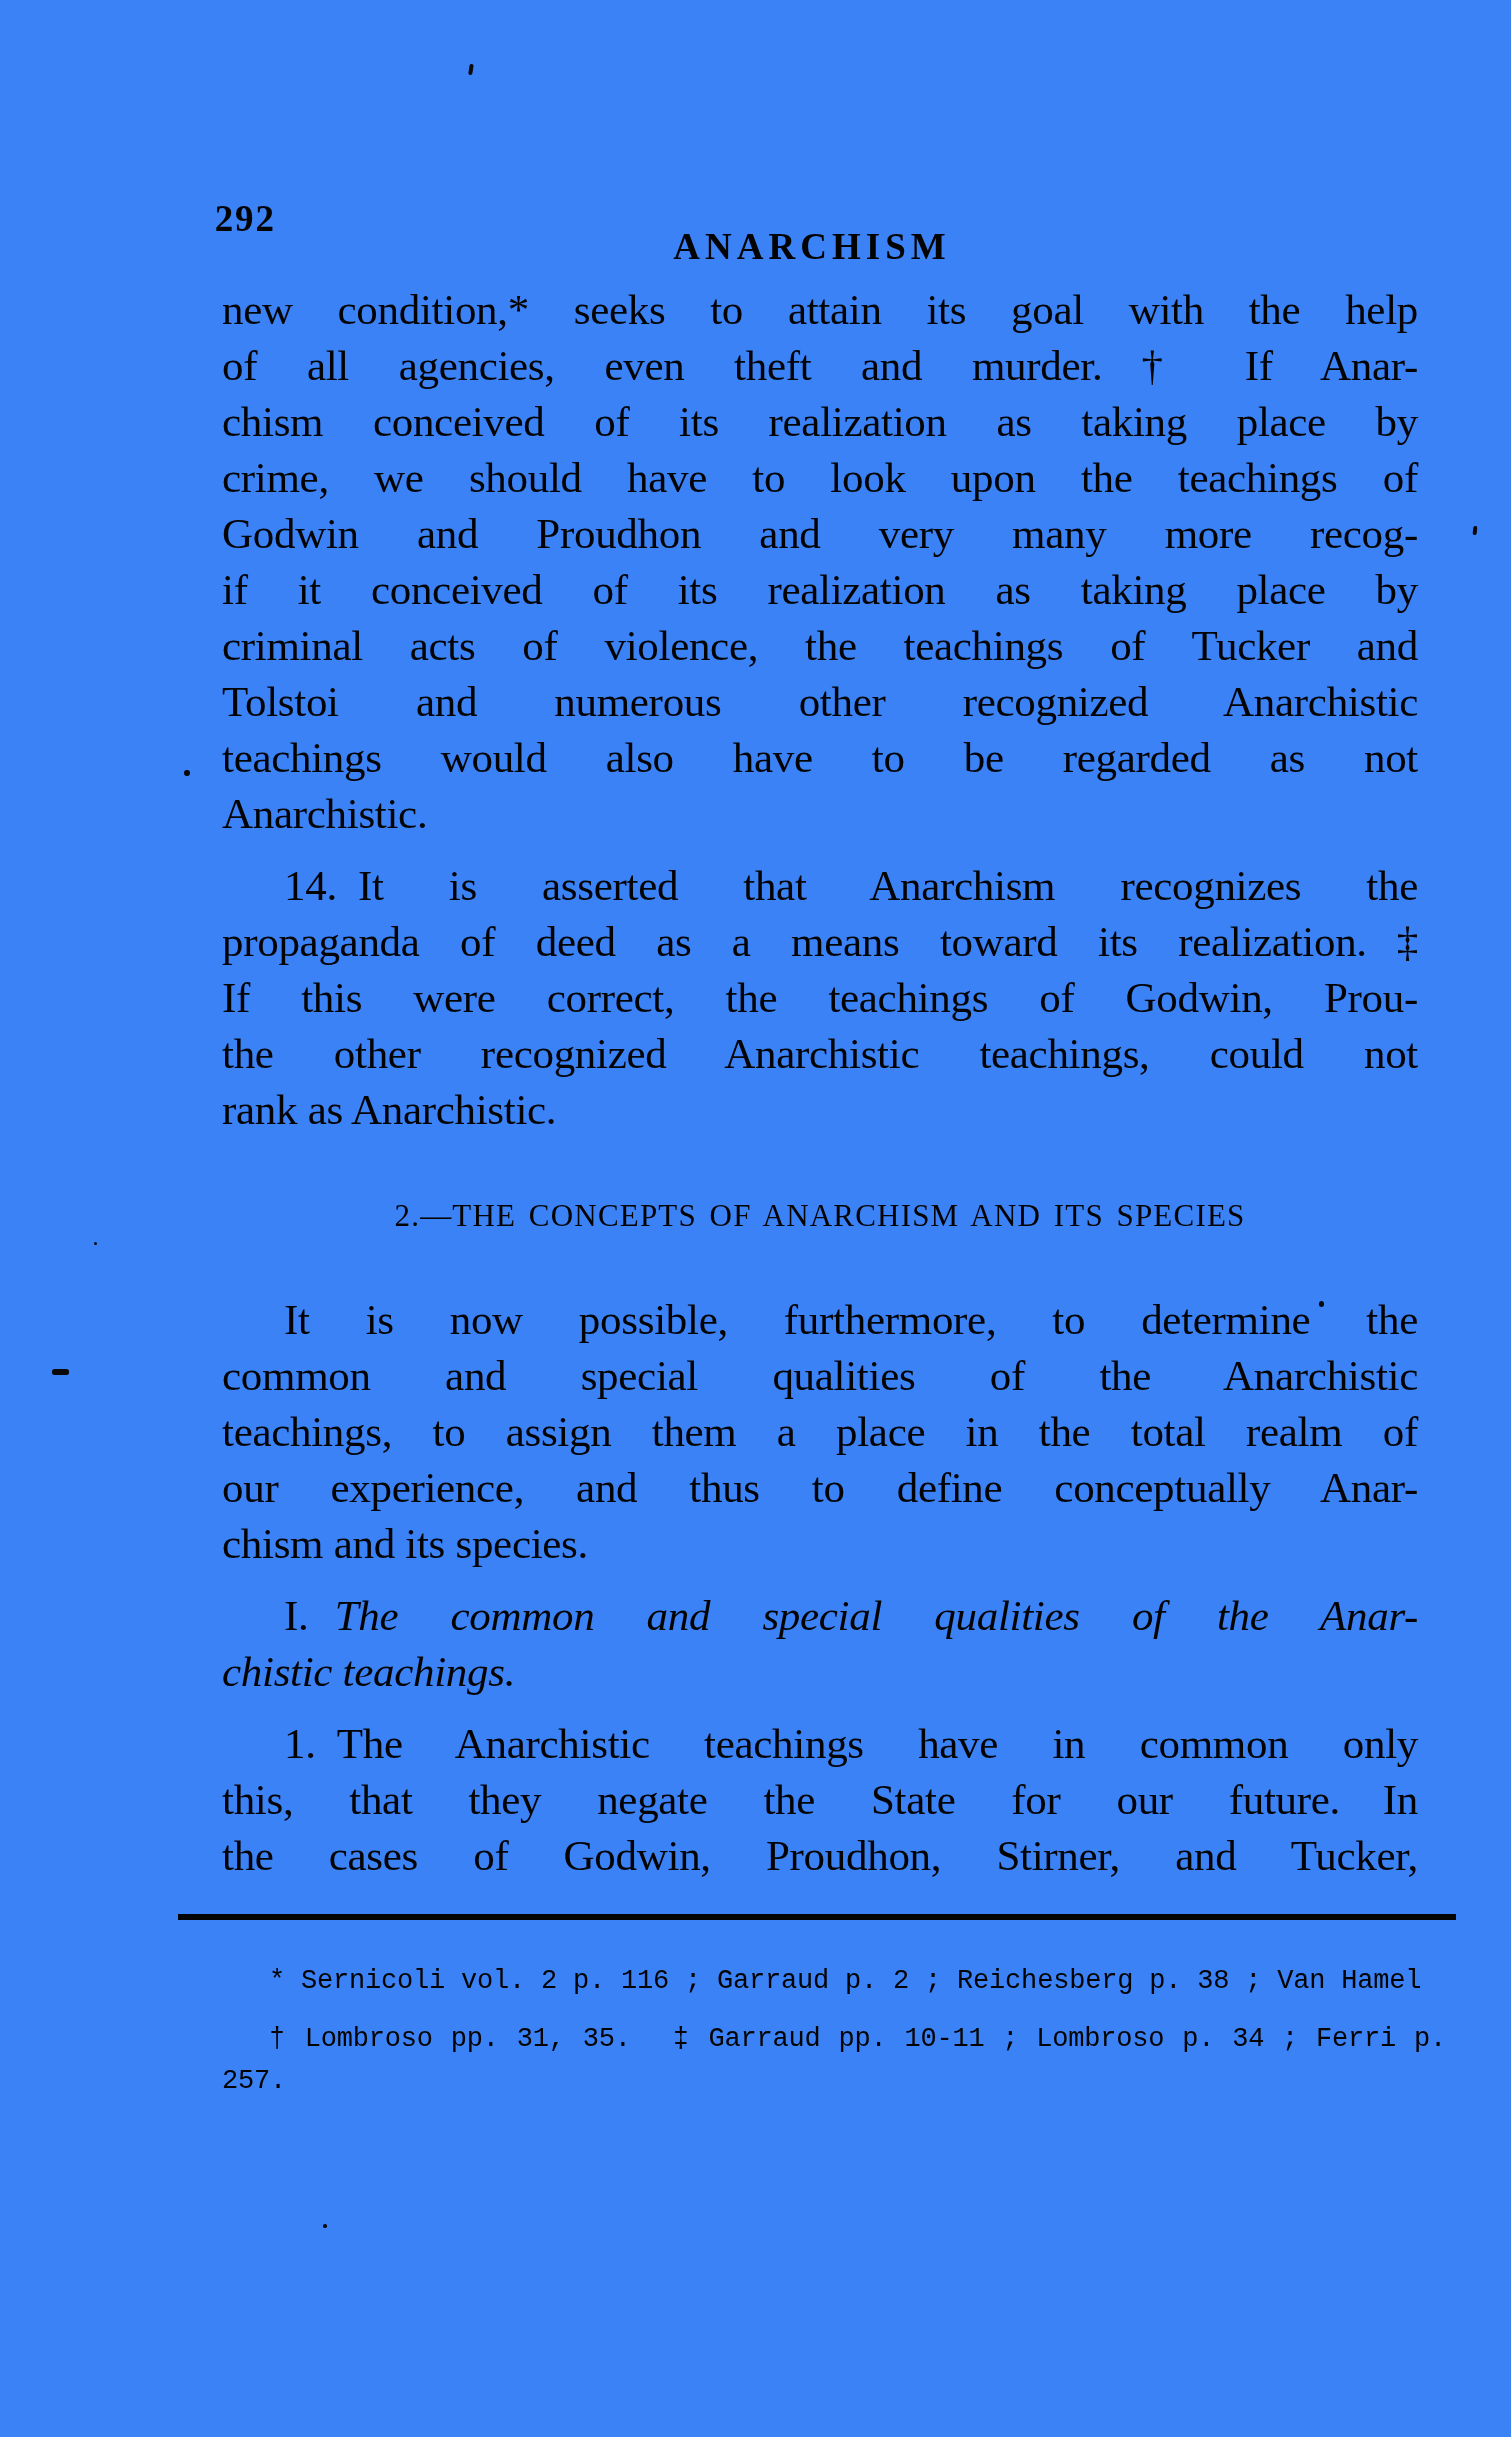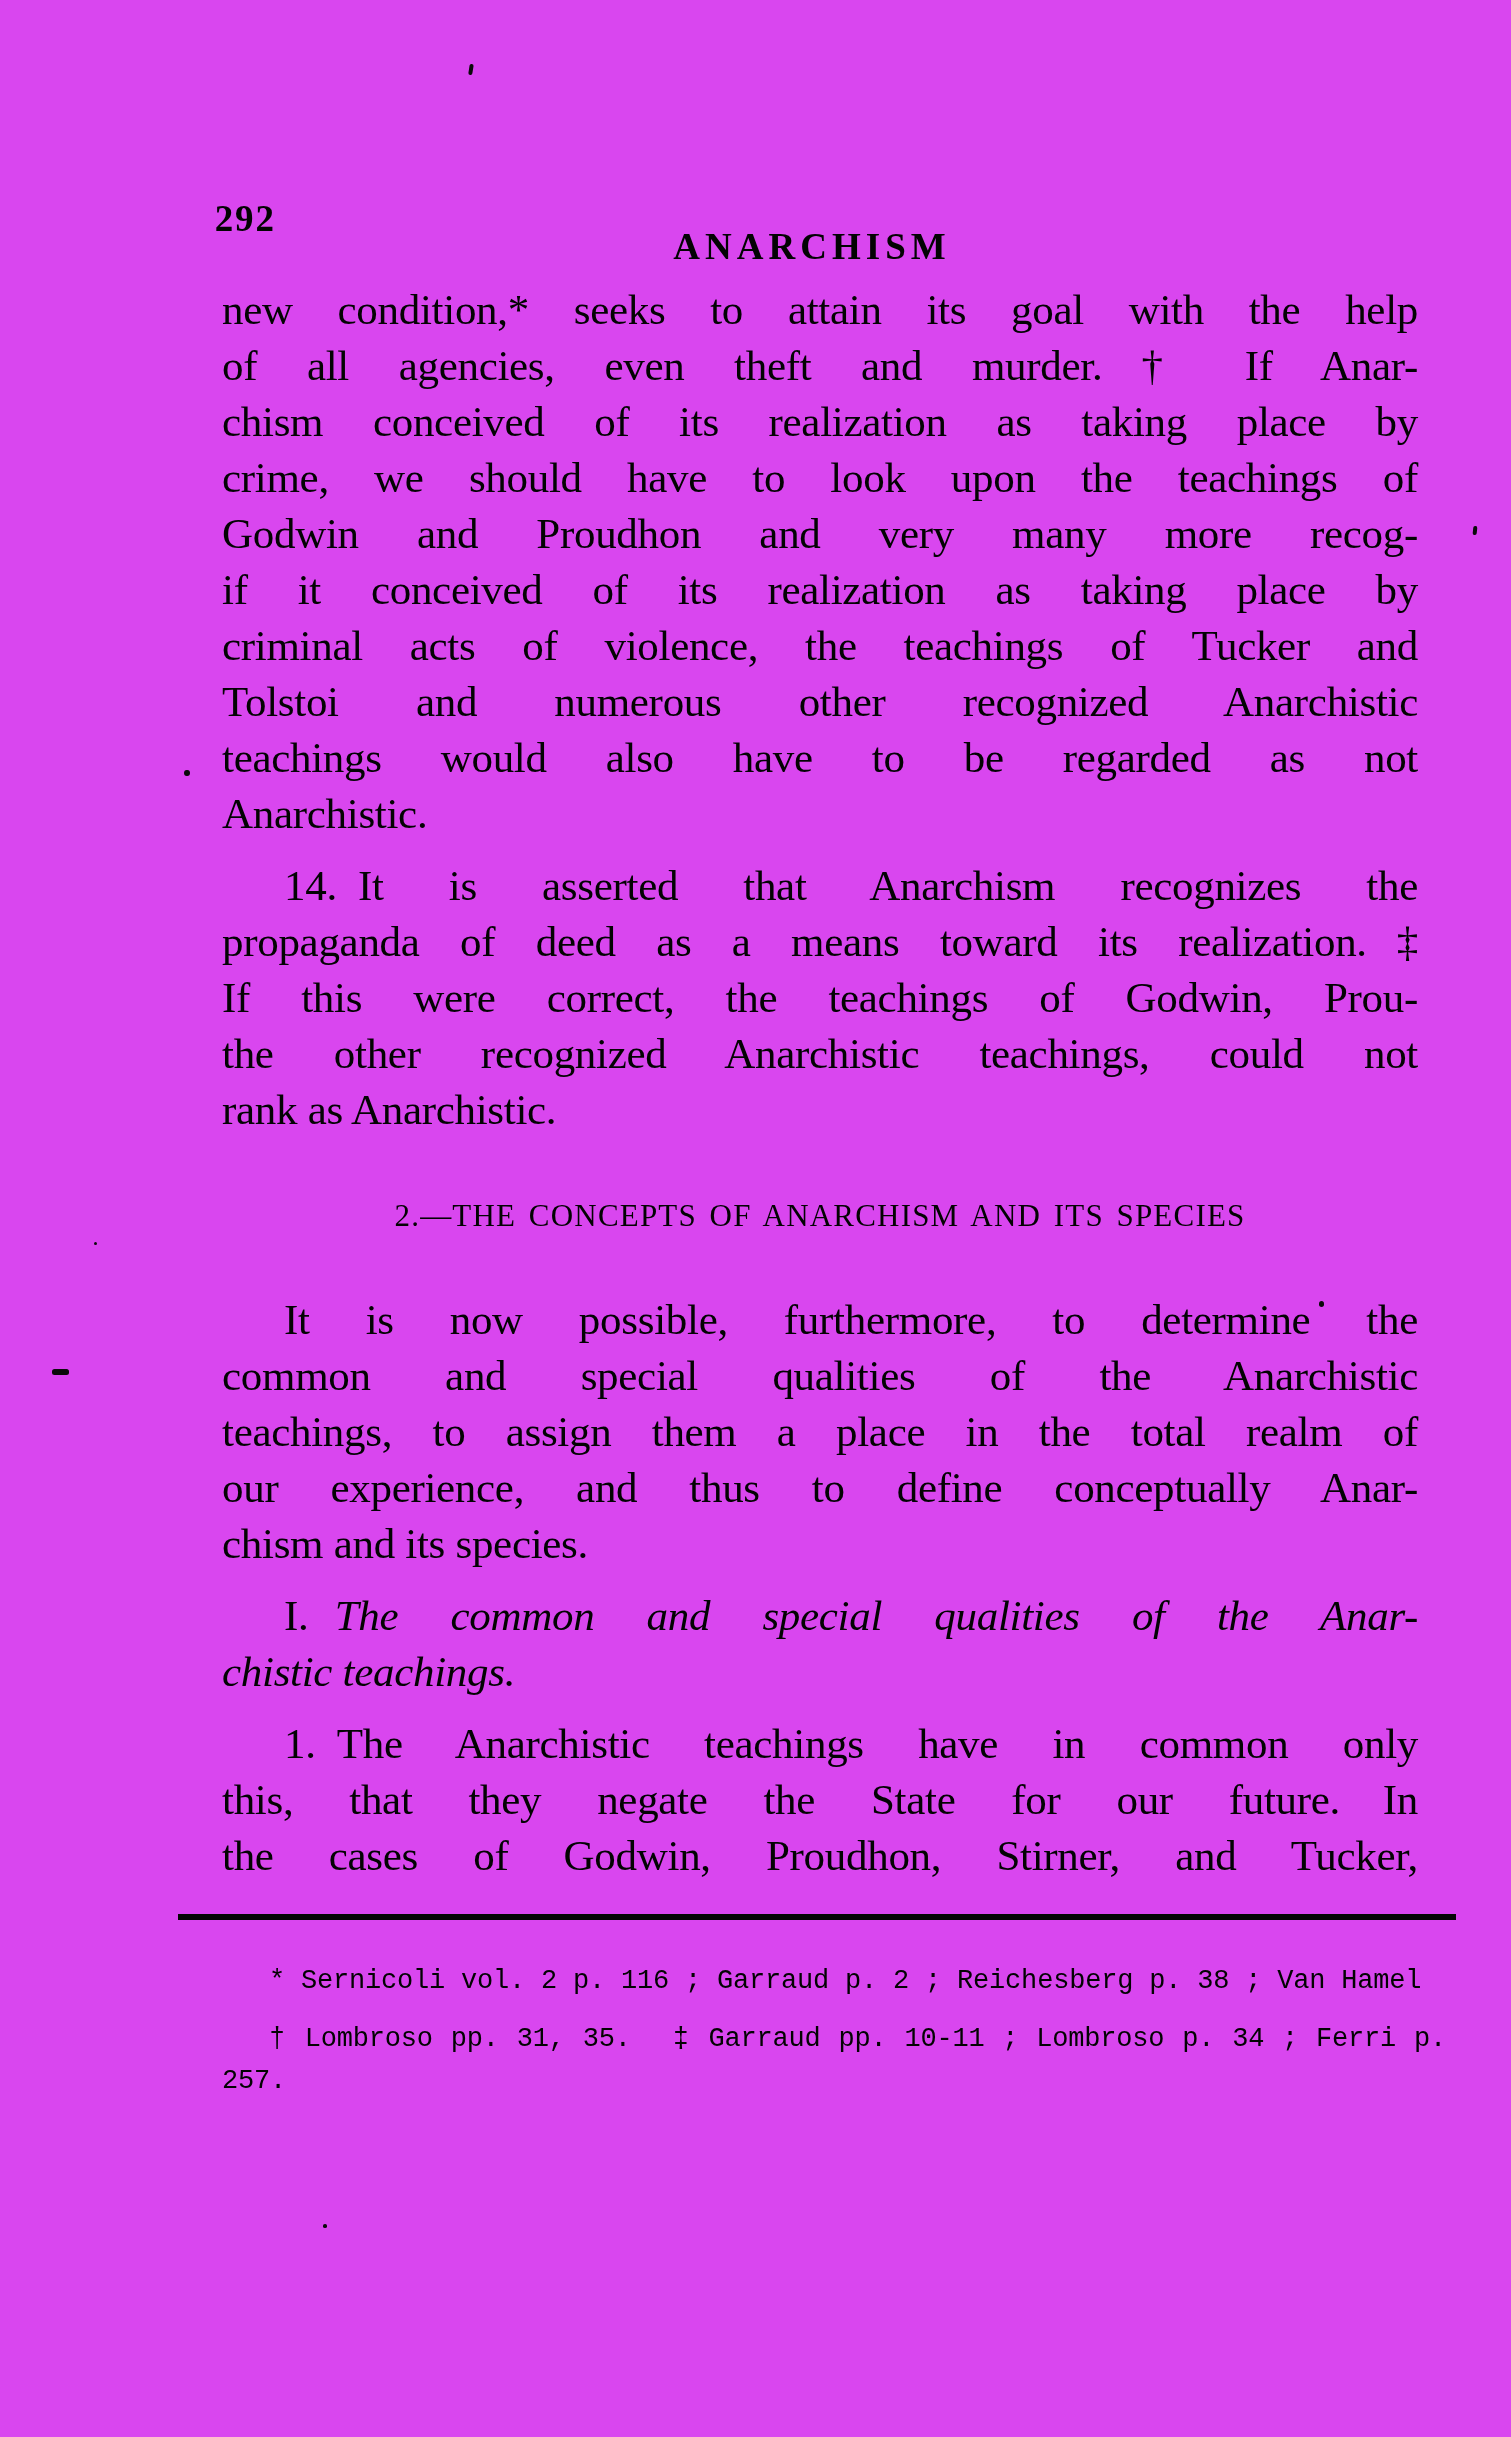--- a/index.html
+++ b/index.html
@@ -4,21 +4,21 @@
 <style>
   html, body {
     margin: 0;
     padding: 0;
     background: #ffffff;
   }
   .page {
     position: relative;
     width: 1512px;
     height: 2438px;
-    background: #d946ef;
+    background: #3b82f6;
     color: #030303;
     font-family: "Liberation Serif", "DejaVu Serif", serif;
     overflow: hidden;
   }
   .content {
     position: absolute;
     left: 206px;
     top: 194px;
     width: 1228px;
   }

